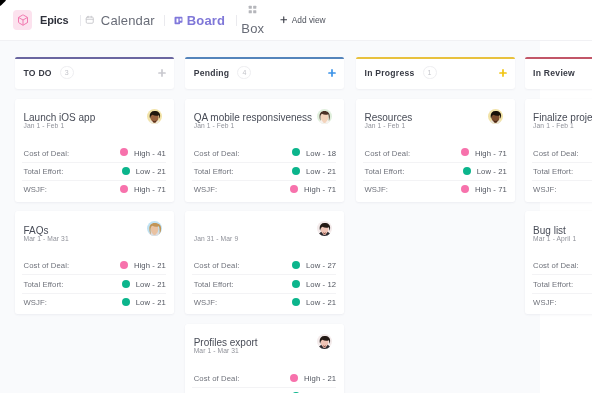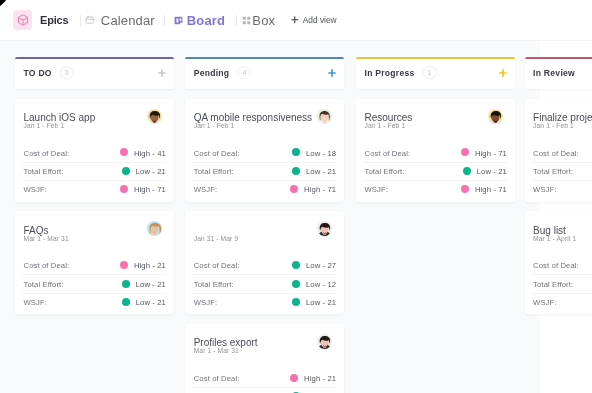--- a/index.html
+++ b/index.html
@@ -135,21 +135,21 @@
       <div class="vdiv" style="margin: 0px 9px;"></div>
       <div class="view active" style="gap: 3px;">
         <span class="view-ic">
           <svg width="9" height="9" viewBox="0 0 20 20">
             <path fill="#8078db" fill-rule="evenodd" d="M3 1.9h14a1.8 1.8 0 0 1 1.8 1.8v9.5a1.8 1.8 0 0 1-1.8 1.8h-3.6v1.6a1.8 1.8 0 0 1-1.8 1.8H3a1.8 1.8 0 0 1-1.8-1.8V3.7A1.8 1.8 0 0 1 3 1.9zm2.5 3.5v9.1h4.2V5.4H5.5zm7.2 0v5.3h3.9V5.4h-3.9z"></path>
           </svg>
         </span>
         <span>Board</span>
       </div>
       <div class="vdiv" style="margin: 0px 4px 0px 11.2px;"></div>
-      <div class="view" style="gap: 1px;">
+      <div class="view" style="gap: 7px; flex-direction: column;">
         <span class="view-ic">
           <svg width="9" height="9" viewBox="0 0 20 20">
             <g fill="#b5b6bb">
               <rect x="1.5" y="1.5" width="7" height="7" rx="1.2"></rect>
               <rect x="11.5" y="1.5" width="7" height="7" rx="1.2"></rect>
               <rect x="1.5" y="11.5" width="7" height="7" rx="1.2"></rect>
               <rect x="11.5" y="11.5" width="7" height="7" rx="1.2"></rect>
             </g>
           </svg>
         </span>

